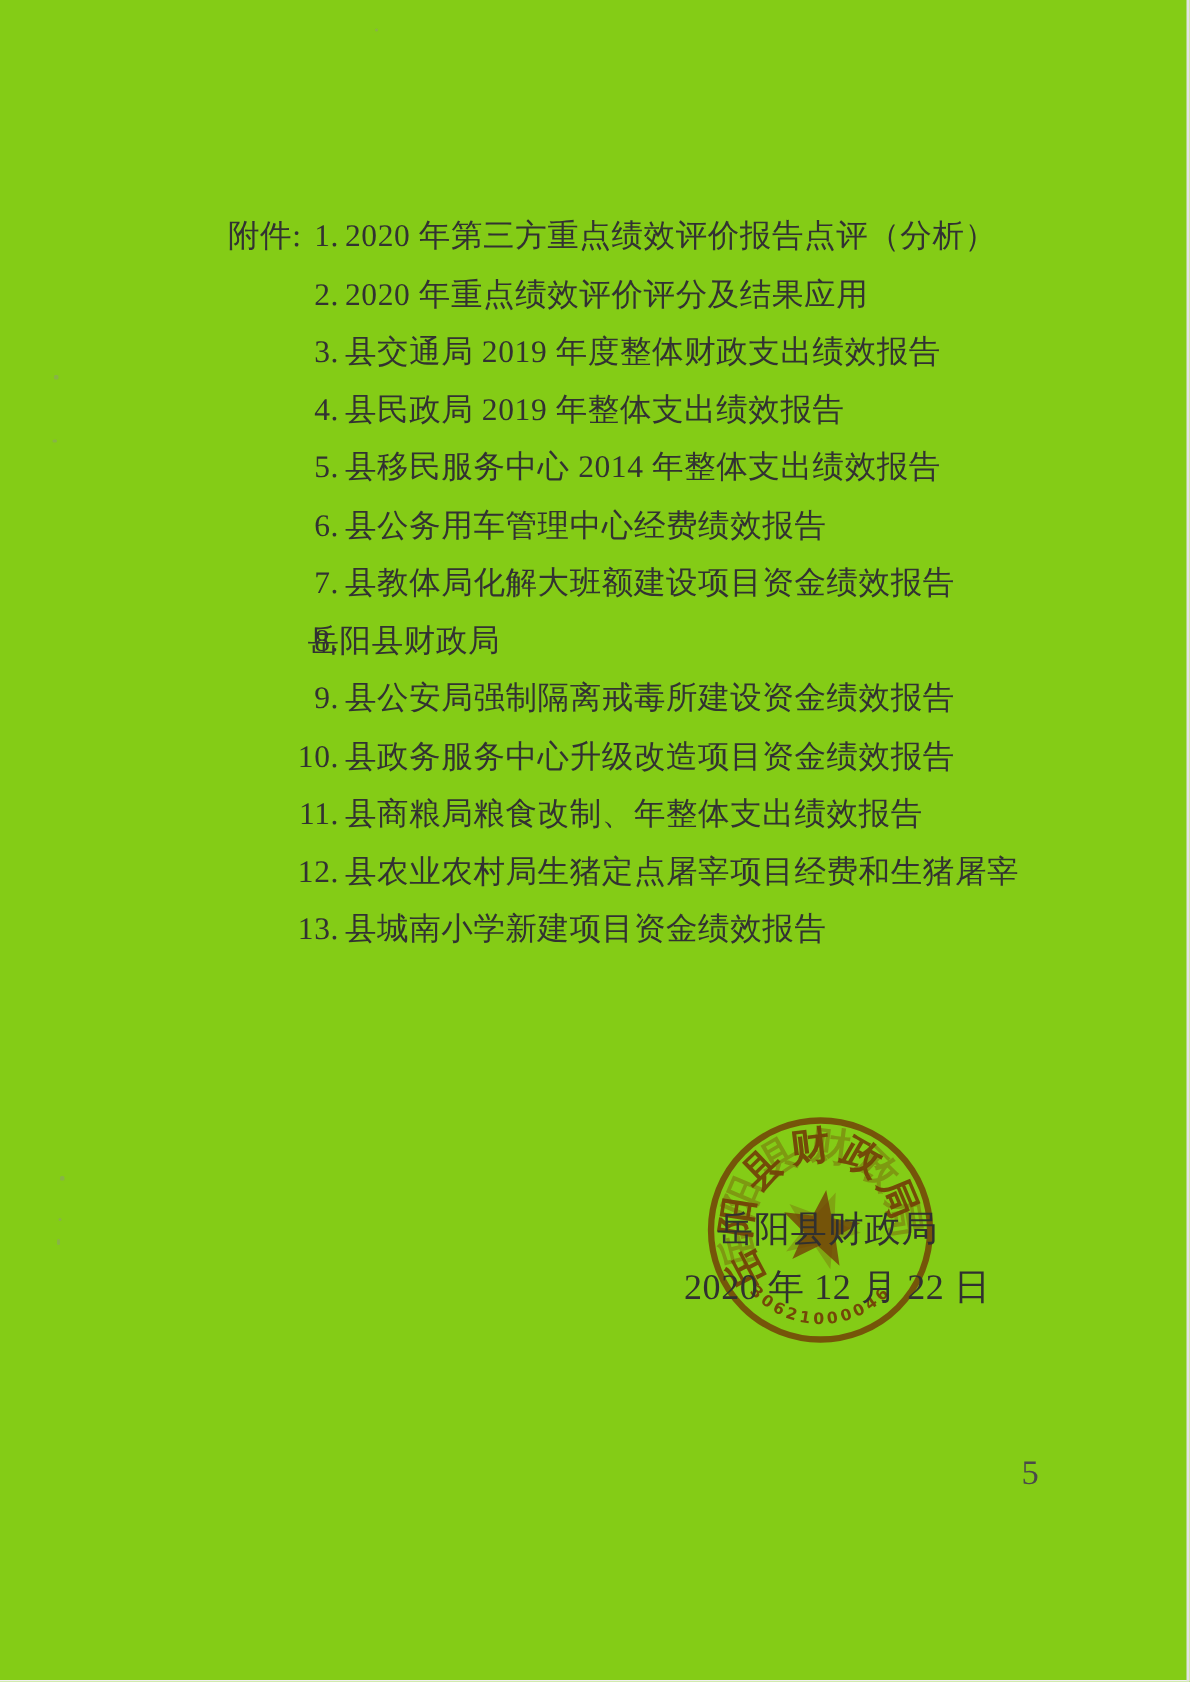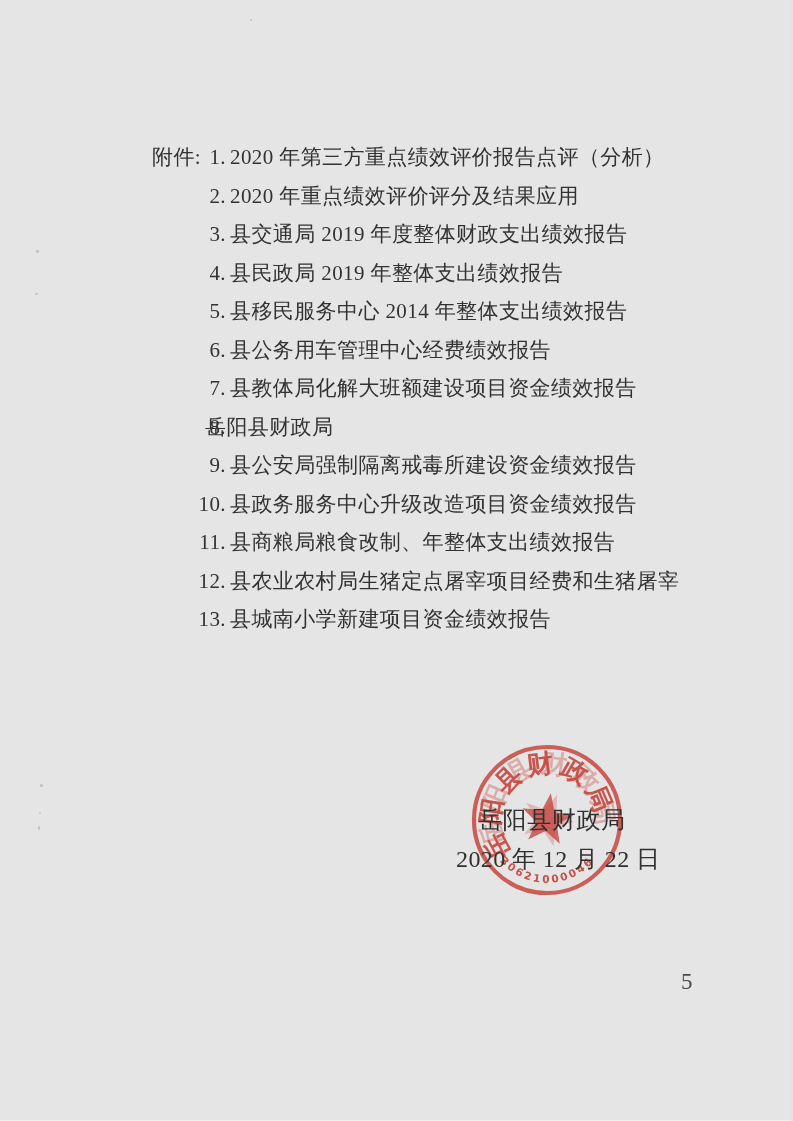--- a/index.html
+++ b/index.html
@@ -4,21 +4,21 @@
 <title>Document</title>
 <style>
   html,body{margin:0;padding:0;}
   body{
     width:793px;height:1121px;position:relative;overflow:hidden;
     background:#ffffff;
     font-family:"Liberation Serif","DejaVu Serif",serif;
     color:#333333;
   }
   .page{
-    position:absolute;inset:0;background:#e5e5e5;
+    position:absolute;inset:0;background:#84cc16;
     box-shadow:inset -2px 0 0 #e3e3e6, inset 0 -1px 0 #f0f0f0;
   }
   
   .attachment{
     position:absolute;left:152px;top:138px;
     font-size:21px;line-height:38.5px;letter-spacing:0.4px;
     white-space:nowrap;color:#323232;
   }
   .att-row{position:relative;padding-left:78px;}
   .att-row.cont{padding-left:53px;}

